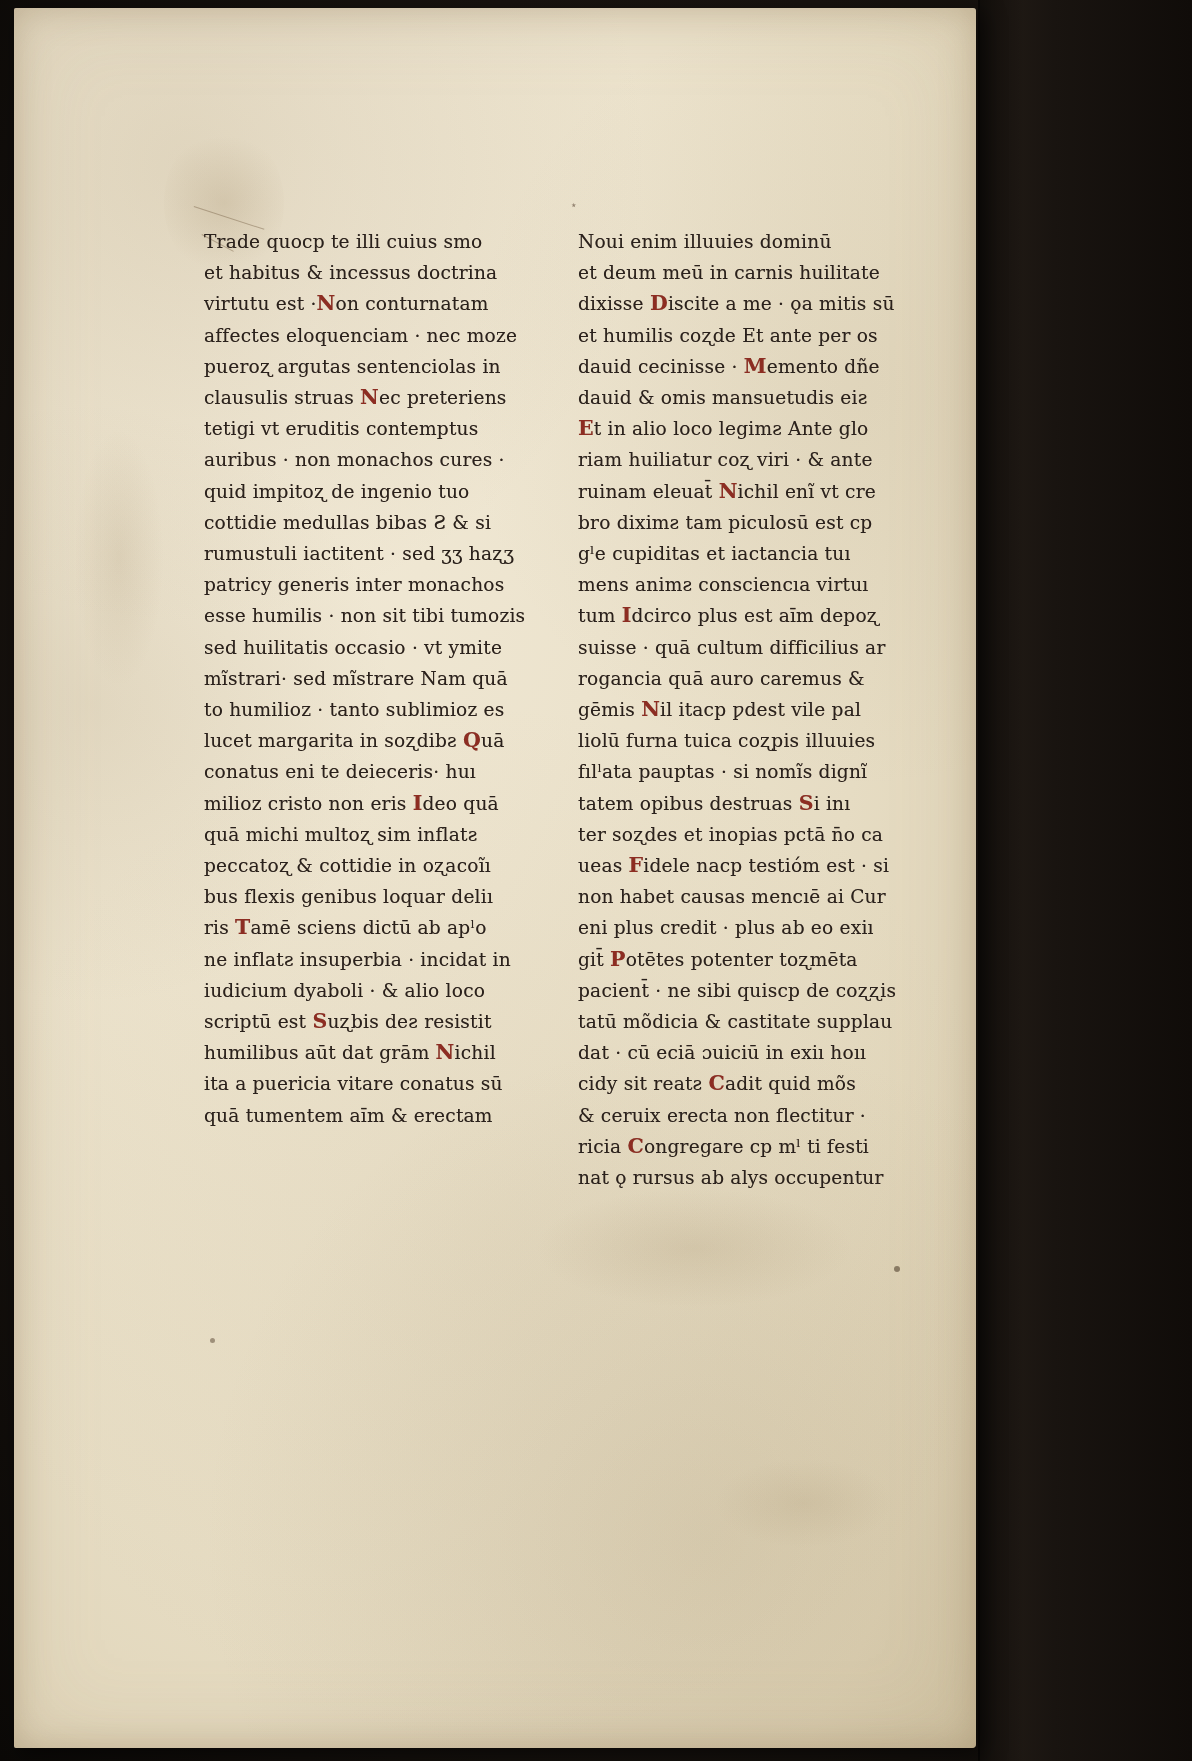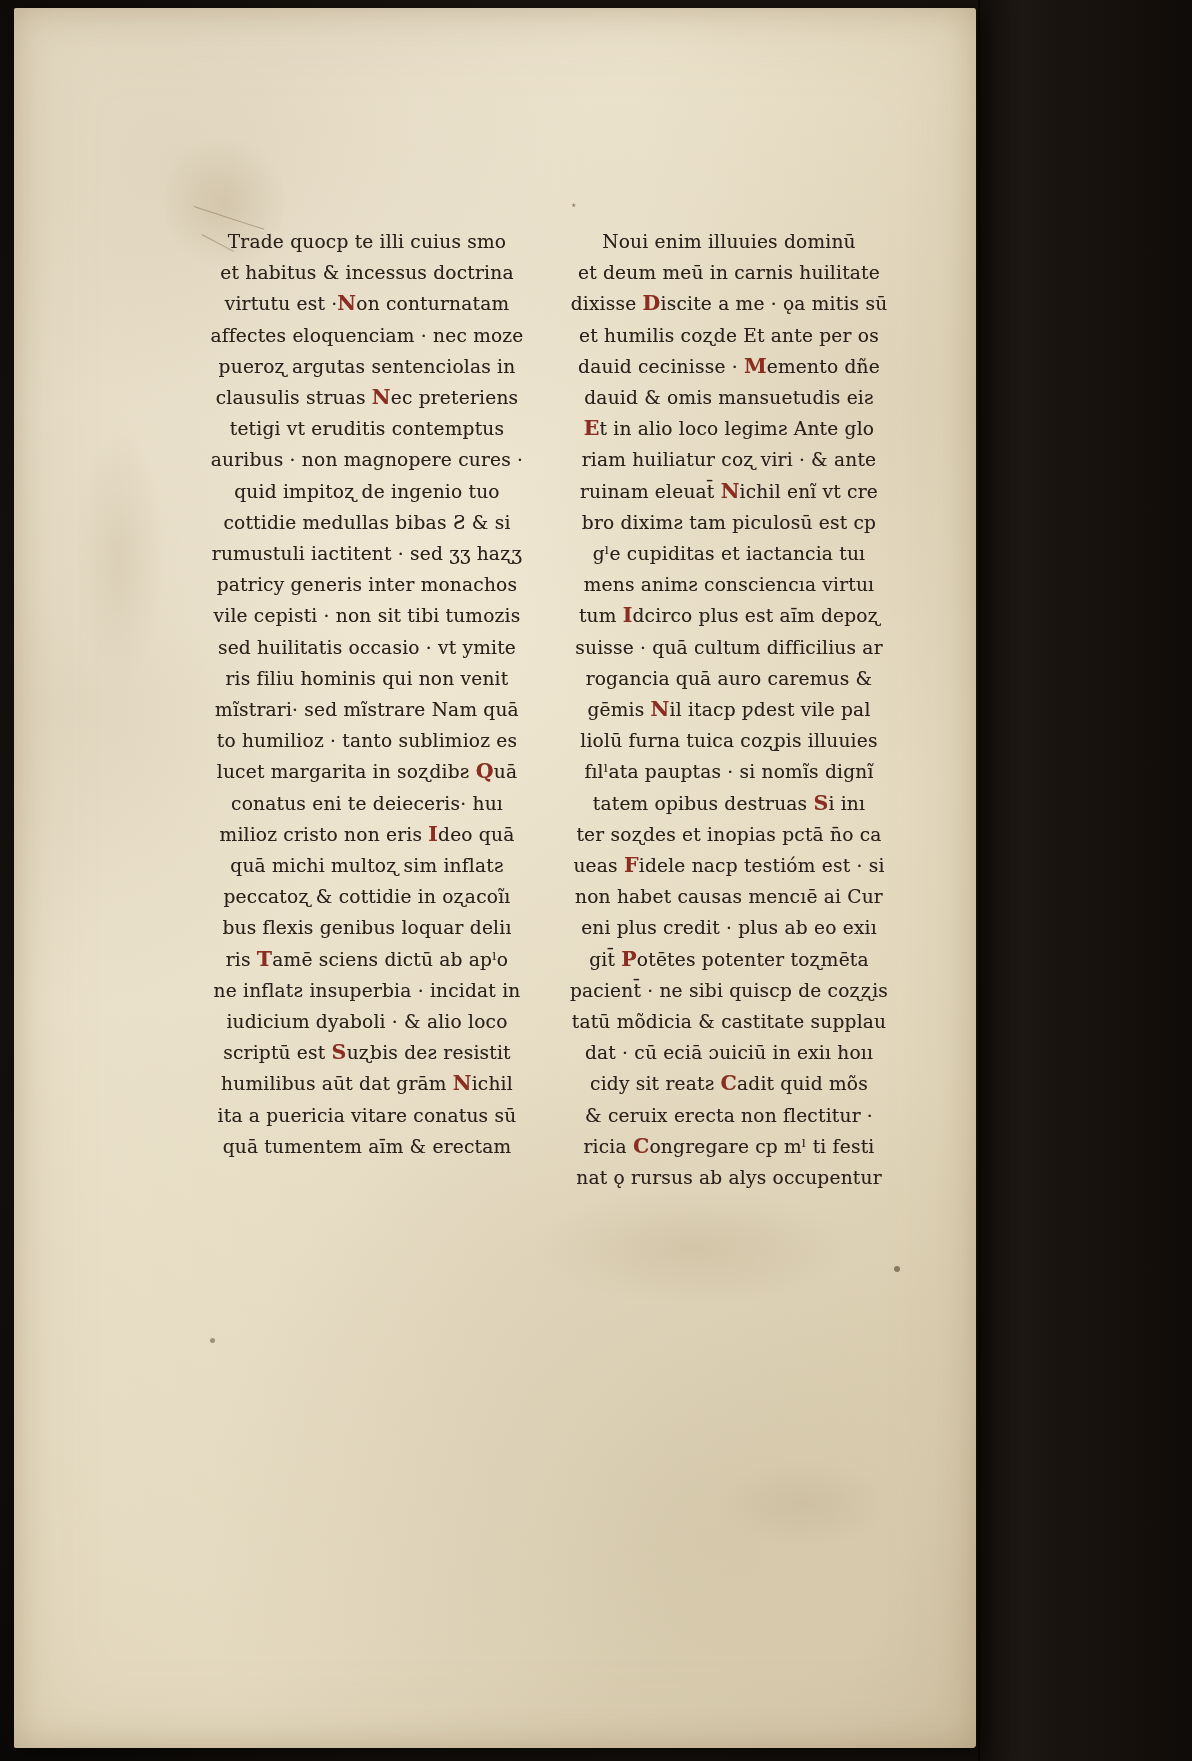--- a/index.html
+++ b/index.html
@@ -84,23 +84,22 @@
       inset 0 0 34px rgba(140,118,82,0.35),
       inset 0 0 90px rgba(160,140,105,0.18);
     pointer-events: none;
   }
   .text-block {
     position: absolute;
     left: 190px;
     top: 218px;
     width: 700px;
     display: flex;
-    gap: 36px;
+    gap: 48px;
     z-index: 3;
-    text-align: center;
   }
   .col {
     width: 326px;
   }
   .line {
     font-family: "DejaVu Serif", serif;
     font-size: 18.6px;
     line-height: 31.2px;
     color: #2a211c;
     white-space: nowrap;
@@ -153,28 +152,27 @@
     <div class="text-block">
 
       <div class="col">
         <div class="line">Trade quocp te illi cuius smo</div>
         <div class="line">et habitus &amp; incessus doctrina</div>
         <div class="line">virtutu est ·<span class="cap">N</span>on conturnatam</div>
         <div class="line">affectes eloquenciam · nec moze</div>
         <div class="line">pueroʐ argutas sentenciolas in</div>
         <div class="line">clausulis struas <span class="cap">N</span>ec preteriens</div>
         <div class="line">tetigi vt eruditis contemptus</div>
-        <div class="line">auribus · non magnopere cures ·</div>
+        <div class="line">auribus · non monachos cures ·</div>
         <div class="line">quid impitoʐ de ingenio tuo</div>
         <div class="line">cottidie medullas bibas Ƨ &amp; si</div>
         <div class="line">rumustuli iactitent · sed ʒʒ haʐʒ</div>
         <div class="line">patricy generis inter monachos</div>
-        <div class="line">vile cepisti · non sit tibi tumozis</div>
+        <div class="line">esse humilis · non sit tibi tumozis</div>
         <div class="line">sed huilitatis occasio · vt ymite</div>
-        <div class="line">ris filiu hominis qui non venit</div>
         <div class="line">mĩstrari· sed mĩstrare Nam quā</div>
         <div class="line">to humilioz · tanto sublimioz es</div>
         <div class="line">lucet margarita in soʐdibƨ <span class="cap">Q</span>uā</div>
         <div class="line">conatus eni te deieceris· huı</div>
         <div class="line">milioz cristo non eris <span class="cap">I</span>deo quā</div>
         <div class="line">quā michi multoʐ sim inflatƨ</div>
         <div class="line">peccatoʐ &amp; cottidie in oʐacoĩı</div>
         <div class="line">bus flexis genibus loquar deliı</div>
         <div class="line">ris <span class="cap">T</span>amē sciens dictū ab apˡo</div>
         <div class="line">ne inflatƨ insuperbia · incidat in</div>

